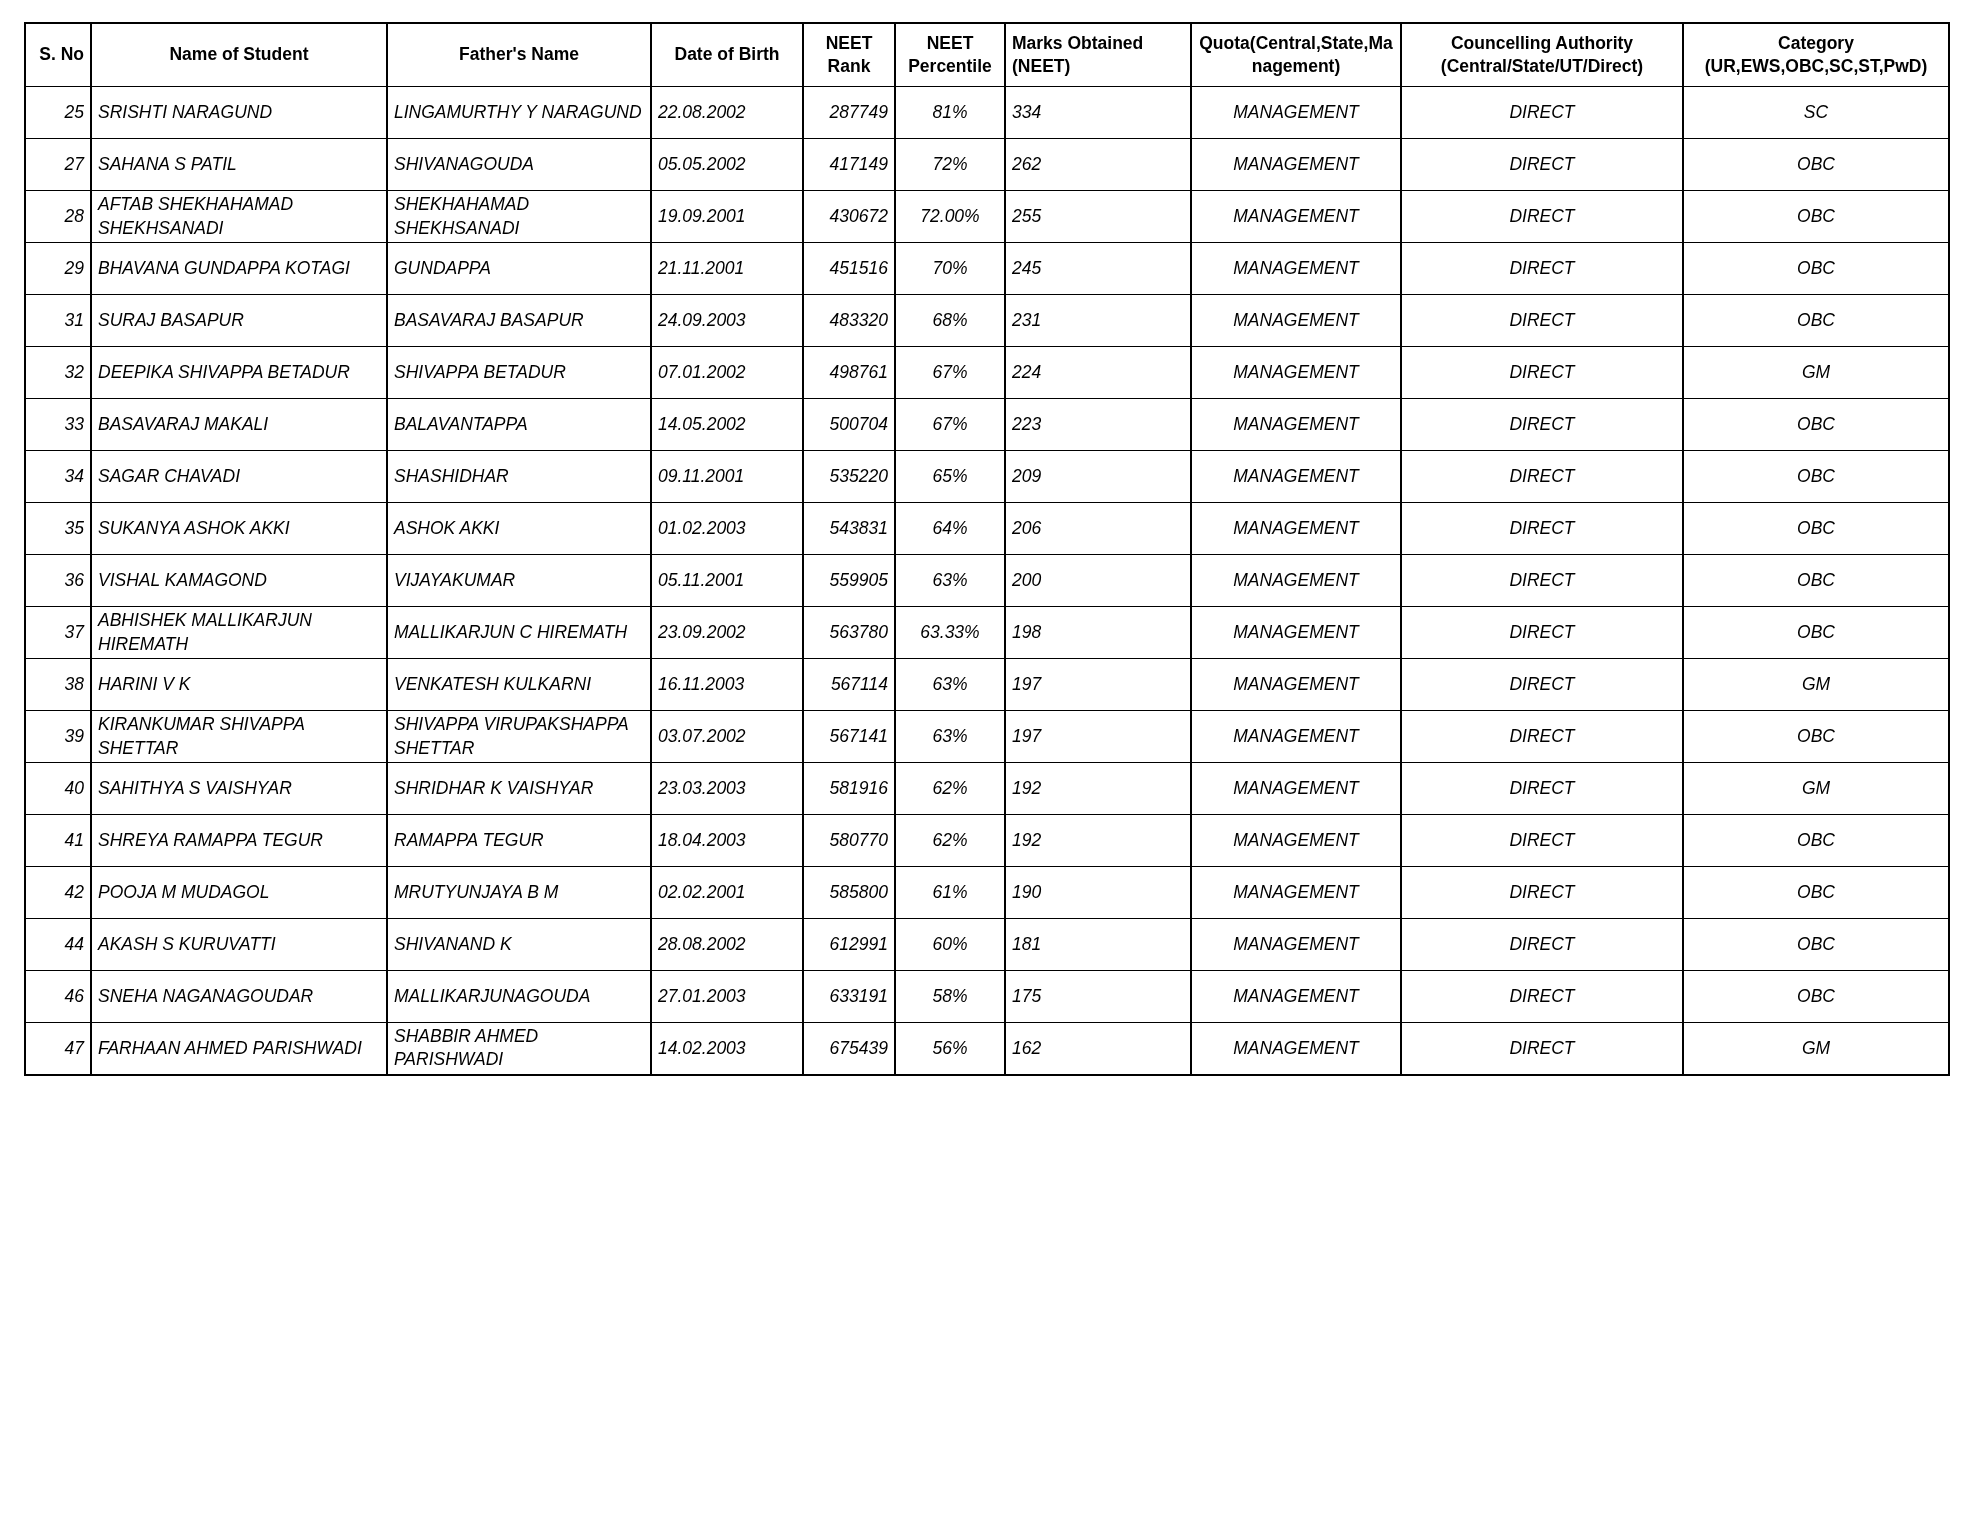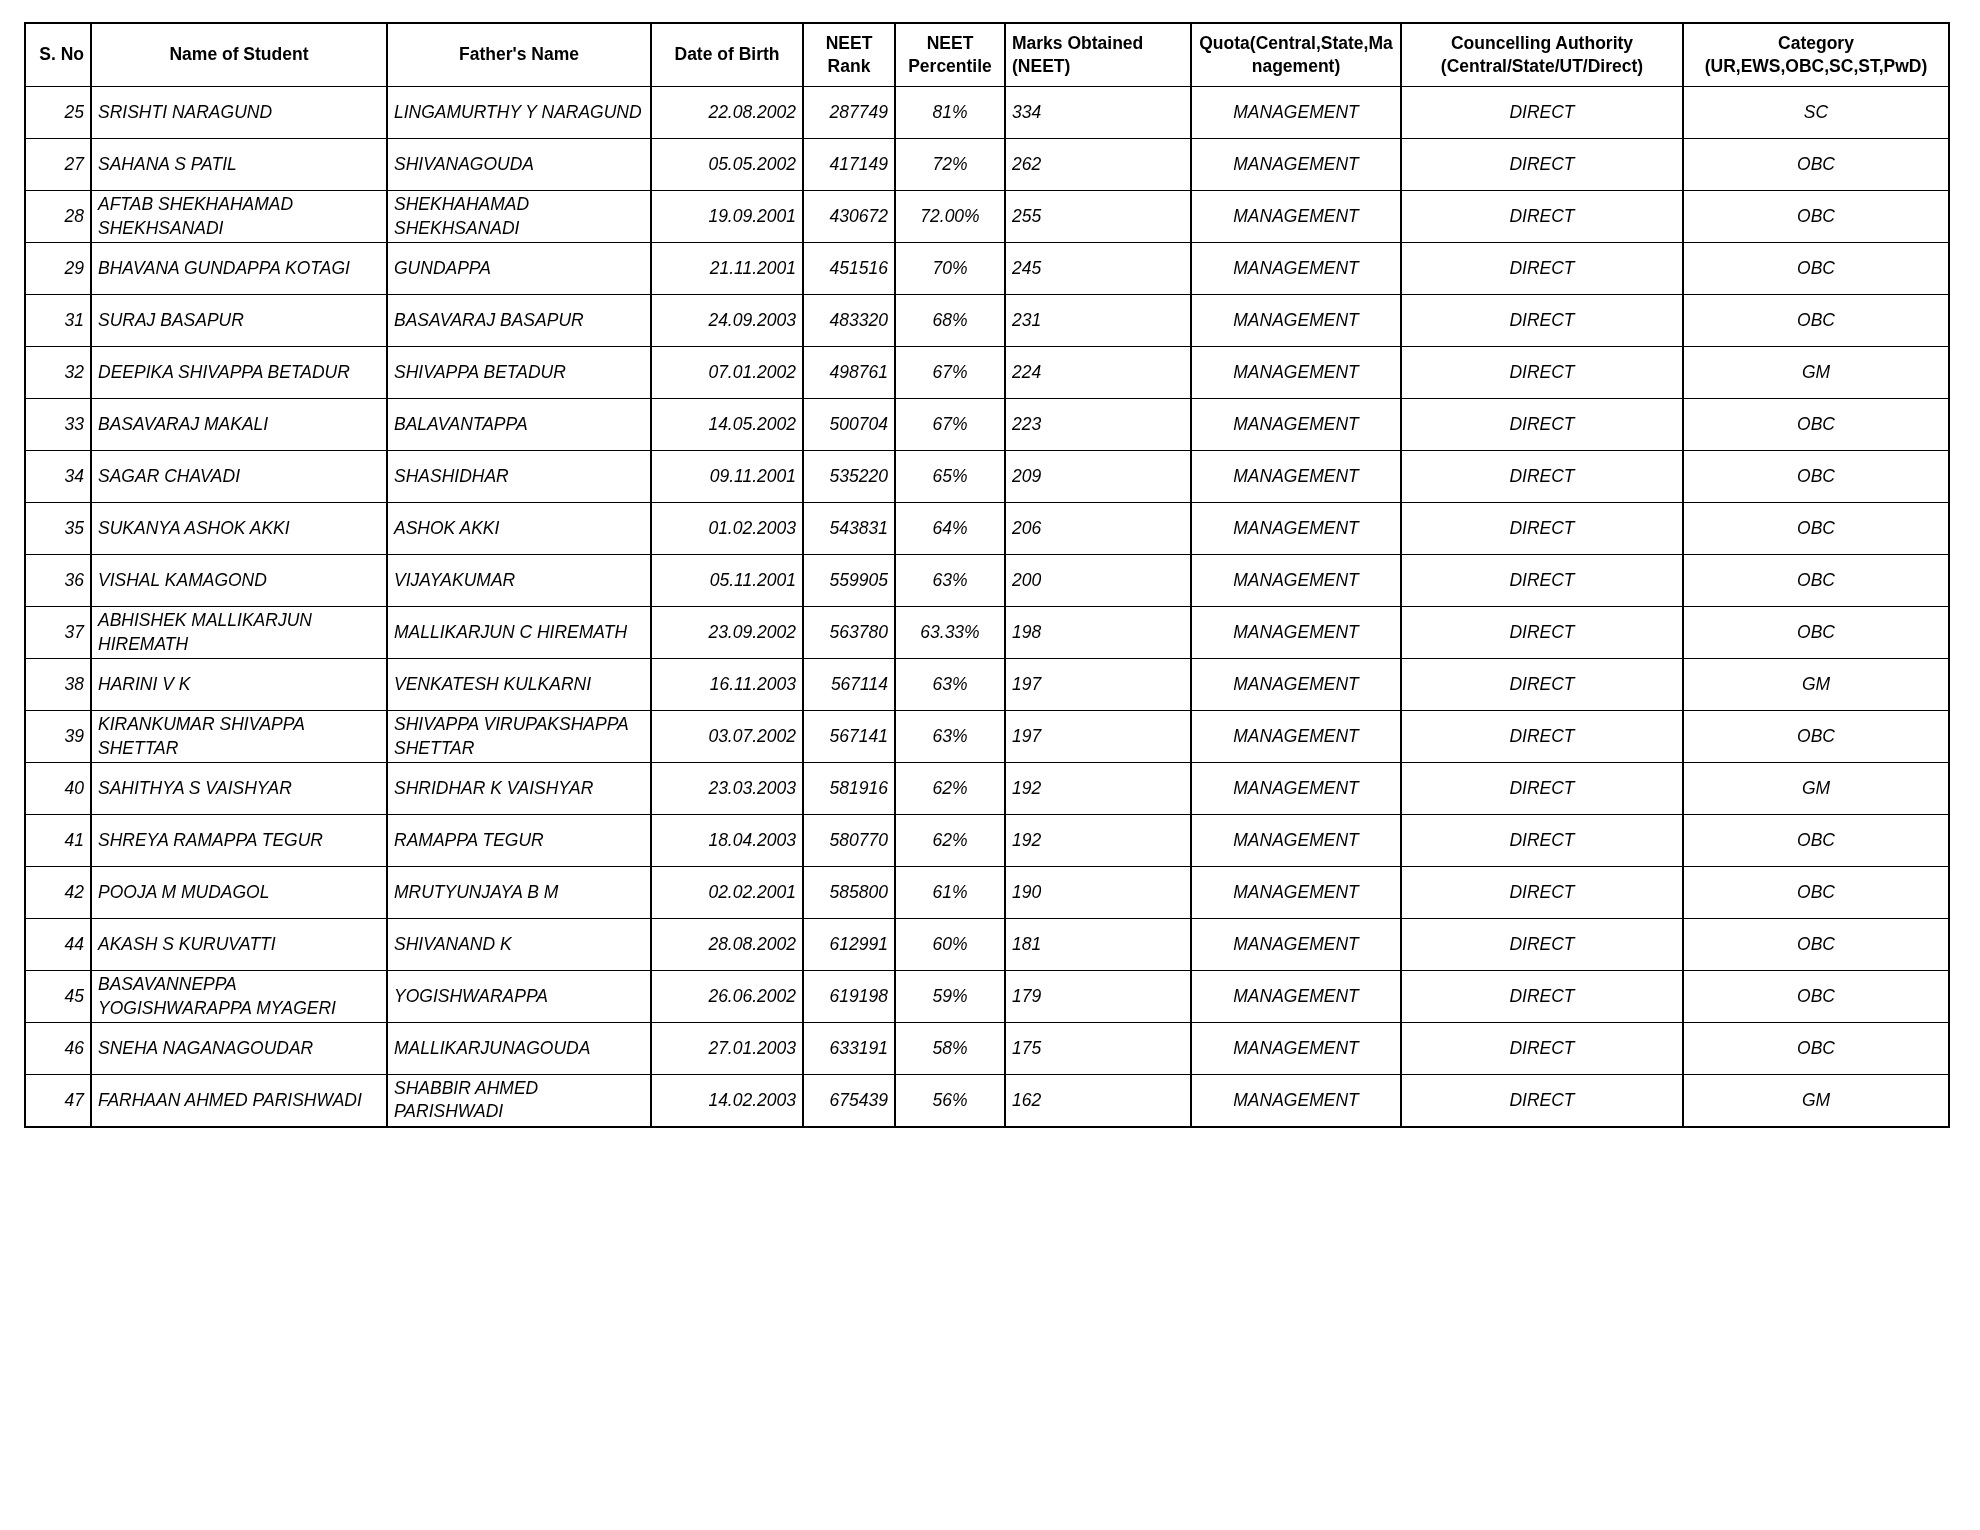--- a/index.html
+++ b/index.html
@@ -57,21 +57,21 @@
     line-height: 1.2;
     border-bottom-width: 2.5px;
   }
 
   tbody tr { height: 52px; font-style: italic; }
 
   
   .c-sno      { text-align: right; width: 52px; }
   .c-name     { text-align: left;   width: 282px; }
   .c-father   { text-align: left;   width: 250px; }
-  .c-dob      { text-align: right;   width: 138px; }
+  .c-dob      { text-align: left;   width: 138px; }
   .c-rank     { text-align: right;  width: 78px; }
   .c-pct      { text-align: center; width: 96px; }
   .c-marks    { text-align: left; width: 172px; }
   .c-quota    { text-align: center; width: 196px; }
   .c-council  { text-align: center; width: 268px; }
   .c-category { text-align: center; width: 252px; }
 
   thead th.c-rank, thead th.c-name, thead th.c-father,
   thead th.c-dob { text-align: center; }
 
@@ -321,32 +321,20 @@
           <td class="c-father">SHIVANAND K</td>
           <td class="c-dob">28.08.2002</td>
           <td class="c-rank">612991</td>
           <td class="c-pct">60%</td>
           <td class="c-marks">181</td>
           <td class="c-quota">MANAGEMENT</td>
           <td class="c-council">DIRECT</td>
           <td class="c-category">OBC</td>
         </tr>
         <tr>
-          <td class="c-sno">45</td>
-          <td class="c-name">BASAVANNEPPA YOGISHWARAPPA MYAGERI</td>
-          <td class="c-father">YOGISHWARAPPA</td>
-          <td class="c-dob">26.06.2002</td>
-          <td class="c-rank">619198</td>
-          <td class="c-pct">59%</td>
-          <td class="c-marks">179</td>
-          <td class="c-quota">MANAGEMENT</td>
-          <td class="c-council">DIRECT</td>
-          <td class="c-category">OBC</td>
-        </tr>
-        <tr>
           <td class="c-sno">46</td>
           <td class="c-name">SNEHA NAGANAGOUDAR</td>
           <td class="c-father">MALLIKARJUNAGOUDA</td>
           <td class="c-dob">27.01.2003</td>
           <td class="c-rank">633191</td>
           <td class="c-pct">58%</td>
           <td class="c-marks">175</td>
           <td class="c-quota">MANAGEMENT</td>
           <td class="c-council">DIRECT</td>
           <td class="c-category">OBC</td>

